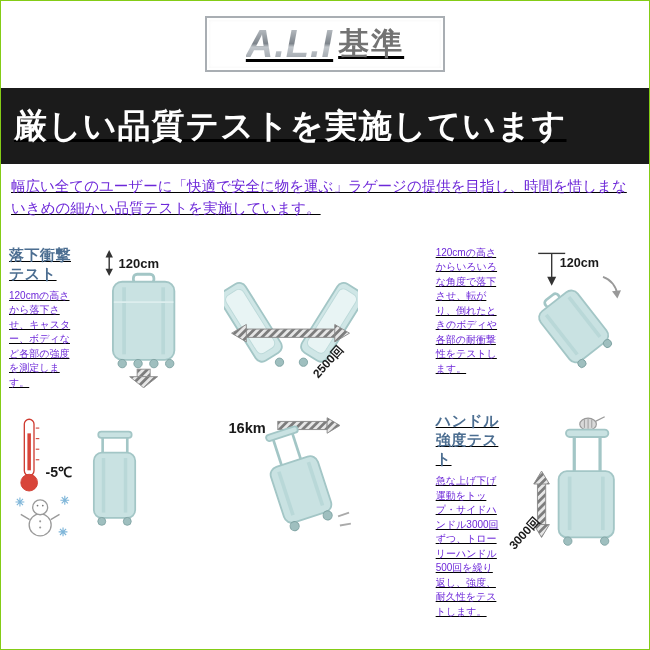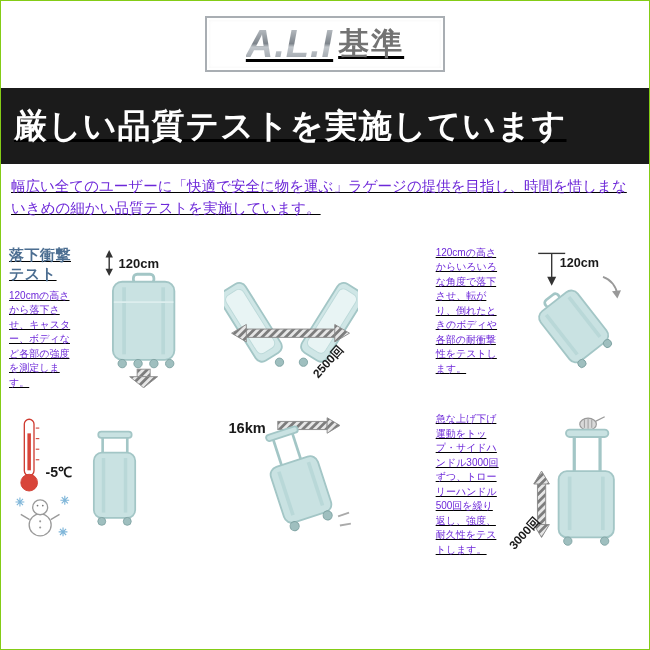--- a/index.html
+++ b/index.html
@@ -212,20 +212,21 @@
           <g>
             <line x1="126" y1="112" x2="138" y2="108" stroke="#aaa" stroke-width="2"></line>
             <line x1="128" y1="122" x2="140" y2="120" stroke="#aaa" stroke-width="2"></line>
           </g>
         </svg>
       </div>
     </section>
 
     <section class="test">
       <div class="test-text">
+        <h3 class="test-title">ハンドル強度テスト</h3>
         <p class="test-desc">急な上げ下げ運動をトップ・サイドハンドル3000回ずつ、トローリーハンドル500回を繰り返し、強度、耐久性をテストします。</p>
       </div>
       <div class="test-illo">
         <svg viewBox="0 0 140 152" width="129" height="140">
           <defs>
             <pattern id="hatch-d" width="6" height="6" patternUnits="userSpaceOnUse" patternTransform="rotate(45)">
               <rect width="6" height="6" fill="#e6e6e6"></rect>
                 <rect width="3" height="6" fill="#7d7d7d"></rect>
             </pattern>
           </defs>

